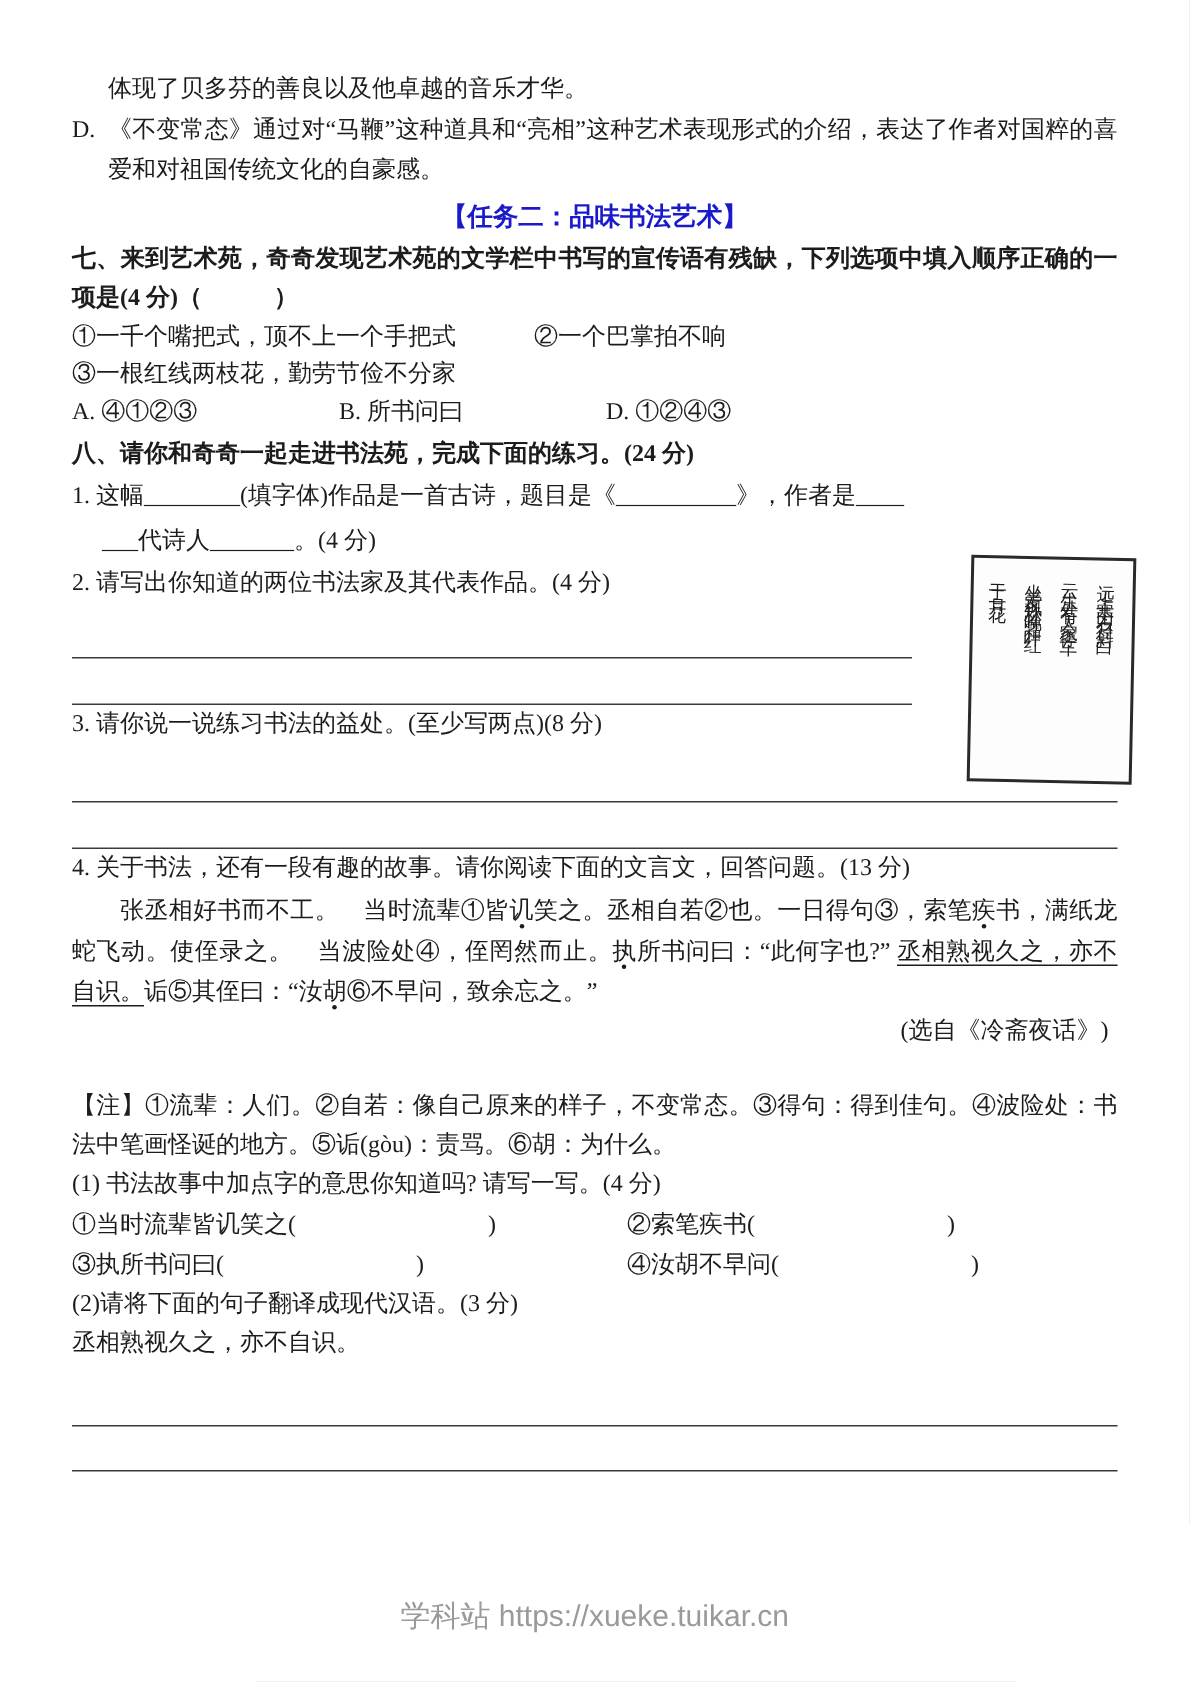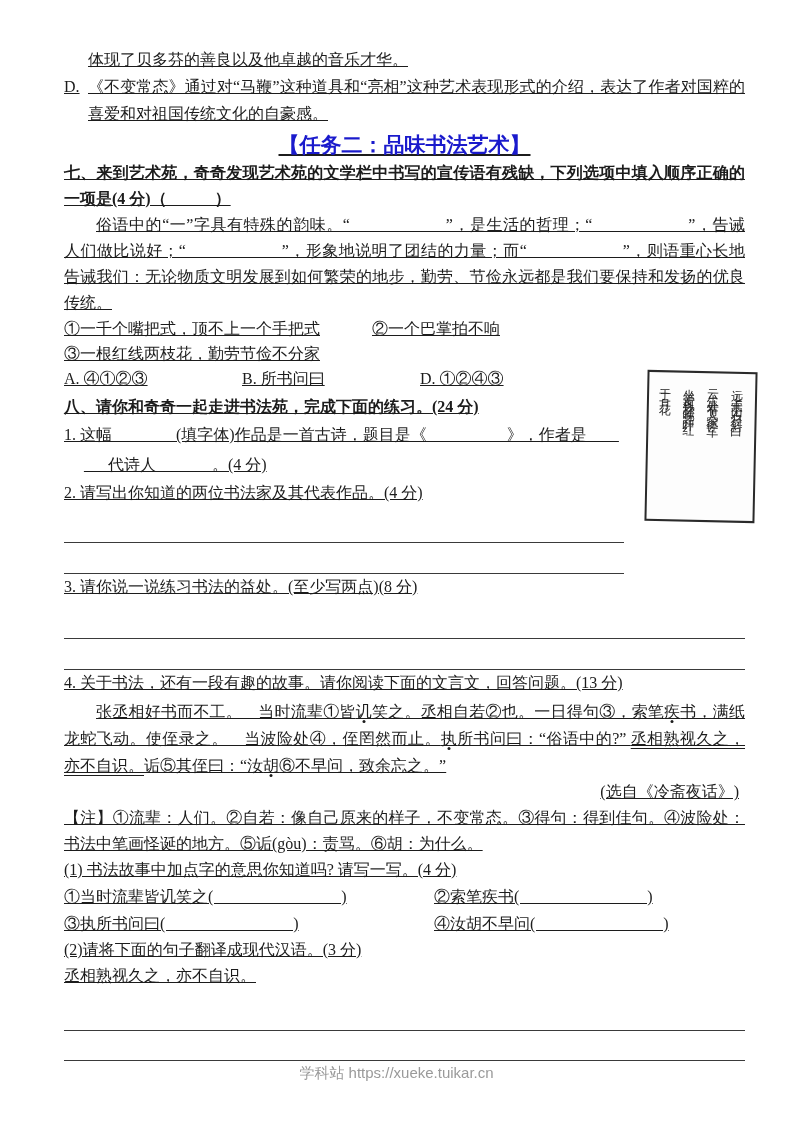--- a/index.html
+++ b/index.html
@@ -5,28 +5,28 @@
   html,body{margin:0;padding:0;background:#e8e8e8;}
   .page{
     position:relative;
     width:793px;height:1121px;
     margin:0 auto;
     background:#ffffff;
     font-family:"Liberation Serif","DejaVu Serif",serif;
     color:#1c1c1c;
     overflow:hidden;
   }
-  .content{padding:46px 48px 0 64px;font-size:16px;text-decoration:underline;}
+  .content{padding:46px 48px 0 48px;font-size:16px;}
   p{margin:0;}
   .intro-line{padding-left:24px;line-height:27px;text-align:justify;}
   .d-item{display:flex;line-height:27px;}
   .d-item .d-label{width:24px;flex:none;}
   .d-item .d-text{flex:1;text-align:justify;}
   .task-header{
-    text-align:center;font-weight:bold;font-size:21px;
+    text-align:center;font-weight:bold;font-size:17px;
     line-height:24px;margin:6px 0 2px 0;color:#1a1acc;
   }
   .q-heading{font-weight:bold;line-height:26px;text-align:justify;margin-top:3px;}
   .q7-para{line-height:26px;text-indent:2em;text-align:justify;}
   .opt-grid{display:grid;grid-template-columns:308px 1fr;line-height:25px;}
   .choices{display:flex;line-height:25px;}
   .choices .choice{width:178px;flex:none;}
   .choices .choice:last-child{width:auto;}
   .sub-item{line-height:30px;}
   .sub-item2{line-height:26px;}
@@ -37,57 +37,56 @@
   .mt6{margin-top:6px;} .mt8{margin-top:8px;} .mt12{margin-top:12px;}
   .passage{line-height:27px;text-indent:2em;text-align:justify;margin-top:2px;}
   .em-dot{position:relative;}
   .em-dot::after{
     content:"";position:absolute;left:50%;bottom:-3px;
     width:3px;height:3px;border-radius:50%;background:#1c1c1c;
     transform:translateX(-50%);
   }
   .u{text-decoration:underline;text-underline-offset:4px;}
   .source-line{text-align:right;line-height:26px;padding-right:6px;}
-  .notes{line-height:26px;text-align:justify;}
+  .notes{line-height:26px;text-align:justify;margin-top:24px;}
   .blank-grid{display:grid;grid-template-columns:370px 1fr;line-height:27px;}
   .calligraphy{
     position:absolute;left:646px;top:371px;width:110px;height:151px;
     border:2px solid #2a2a2a;background:#fdfdfd;
     transform:rotate(1.2deg);box-sizing:border-box;
   }
   .calligraphy-inner{
     writing-mode:vertical-rl;
     height:100%;box-sizing:border-box;
     padding:7px 8px 4px 4px;
     font-family:"DejaVu Serif",serif;
     font-size:12px;letter-spacing:5px;
   }
   .calli-col{line-height:24px;}
   .footer{
     position:absolute;left:0;top:1064px;width:100%;
-    text-align:center;color:#9a9a9a;font-size:15px;
+    text-align:center;color:#9a9a9a;font-size:20px;
     font-family:"Liberation Sans","DejaVu Sans",sans-serif;
   }
 </style>
 </head>
 <body>
 
 <div class="page">
   <div class="content">
 
     <p class="intro-line">体现了贝多芬的善良以及他卓越的音乐才华。</p>
     <div class="d-item">
       <div class="d-label">D.</div>
       <div class="d-text">《不变常态》通过对“马鞭”这种道具和“亮相”这种艺术表现形式的介绍，表达了作者对国粹的喜爱和对祖国传统文化的自豪感。</div>
     </div>
 
     <p class="task-header" style="color: rgb(26, 26, 204);">【任务二：品味书法艺术】</p>
 
     <p class="q-heading">七、来到艺术苑，奇奇发现艺术苑的文学栏中书写的宣传语有残缺，下列选项中填入顺序正确的一项是(4 分)（　　　）</p>
-    <p class="q7-para">俗语中的“一”字具有特殊的韵味。“____________”，是生活的哲理；“____________”，告诫人们做比说好；“____________”，形象地说明了团结的力量；而“____________”，则语重心长地告诫我们：无论物质文明发展到如何繁荣的地步，勤劳、节俭永远都是我们要保持和发扬的优良传统。</p>
     <div class="opt-grid">
       <span>①一千个嘴把式，顶不上一个手把式</span>
       <span>②一个巴掌拍不响</span>
     </div>
     <div class="opt-grid">
       <span>③一根红线两枝花，勤劳节俭不分家</span>
     </div>
     <div class="choices">
       <div class="choice">A. ④①②③</div>
       <div class="choice">B. 所书问曰</div>
@@ -103,21 +102,21 @@
     <div class="ans-line short mt6"></div>
     <div class="ans-line short"></div>
 
     <p class="sub-item2">3. 请你说一说练习书法的益处。(至少写两点)(8 分)</p>
     <div class="ans-line mt8"></div>
     <div class="ans-line"></div>
 
     <p class="sub-item2">4. 关于书法，还有一段有趣的故事。请你阅读下面的文言文，回答问题。(13 分)</p>
 
     <p class="passage">
-      <span>张丞相好书而不工。　当时流辈①皆</span><span class="em-dot">讥</span><span>笑之。丞相自若②也。一日得句③，索笔</span><span class="em-dot">疾</span><span>书，满纸龙蛇飞动。使侄录之。　当波险处④，侄罔然而止。</span><span class="em-dot">执</span><span>所书问曰：“俗语中的?” </span><span class="u">丞相熟视久之，亦不自识。</span><span>诟⑤其侄曰：“汝</span><span class="em-dot">胡</span><span>⑥不早问，致余忘之。”</span>
+      <span>张丞相好书而不工。　当时流辈①皆</span><span class="em-dot">讥</span><span>笑之。丞相自若②也。一日得句③，索笔</span><span class="em-dot">疾</span><span>书，满纸龙蛇飞动。使侄录之。　当波险处④，侄罔然而止。</span><span class="em-dot">执</span><span>所书问曰：“此何字也?” </span><span class="u">丞相熟视久之，亦不自识。</span><span>诟⑤其侄曰：“汝</span><span class="em-dot">胡</span><span>⑥不早问，致余忘之。”</span>
     </p>
 
     <p class="source-line">(选自《冷斋夜话》)</p>
     <p class="notes">【注】①流辈：人们。②自若：像自己原来的样子，不变常态。③得句：得到佳句。④波险处：书法中笔画怪诞的地方。⑤诟(gòu)：责骂。⑥胡：为什么。</p>
 
     <p class="sub-item2">(1) 书法故事中加点字的意思你知道吗? 请写一写。(4 分)</p>
     <div class="blank-grid">
       <span>①当时流辈皆讥笑之(　　　　　　　　)</span>
       <span>②索笔疾书(　　　　　　　　)</span>
     </div>

